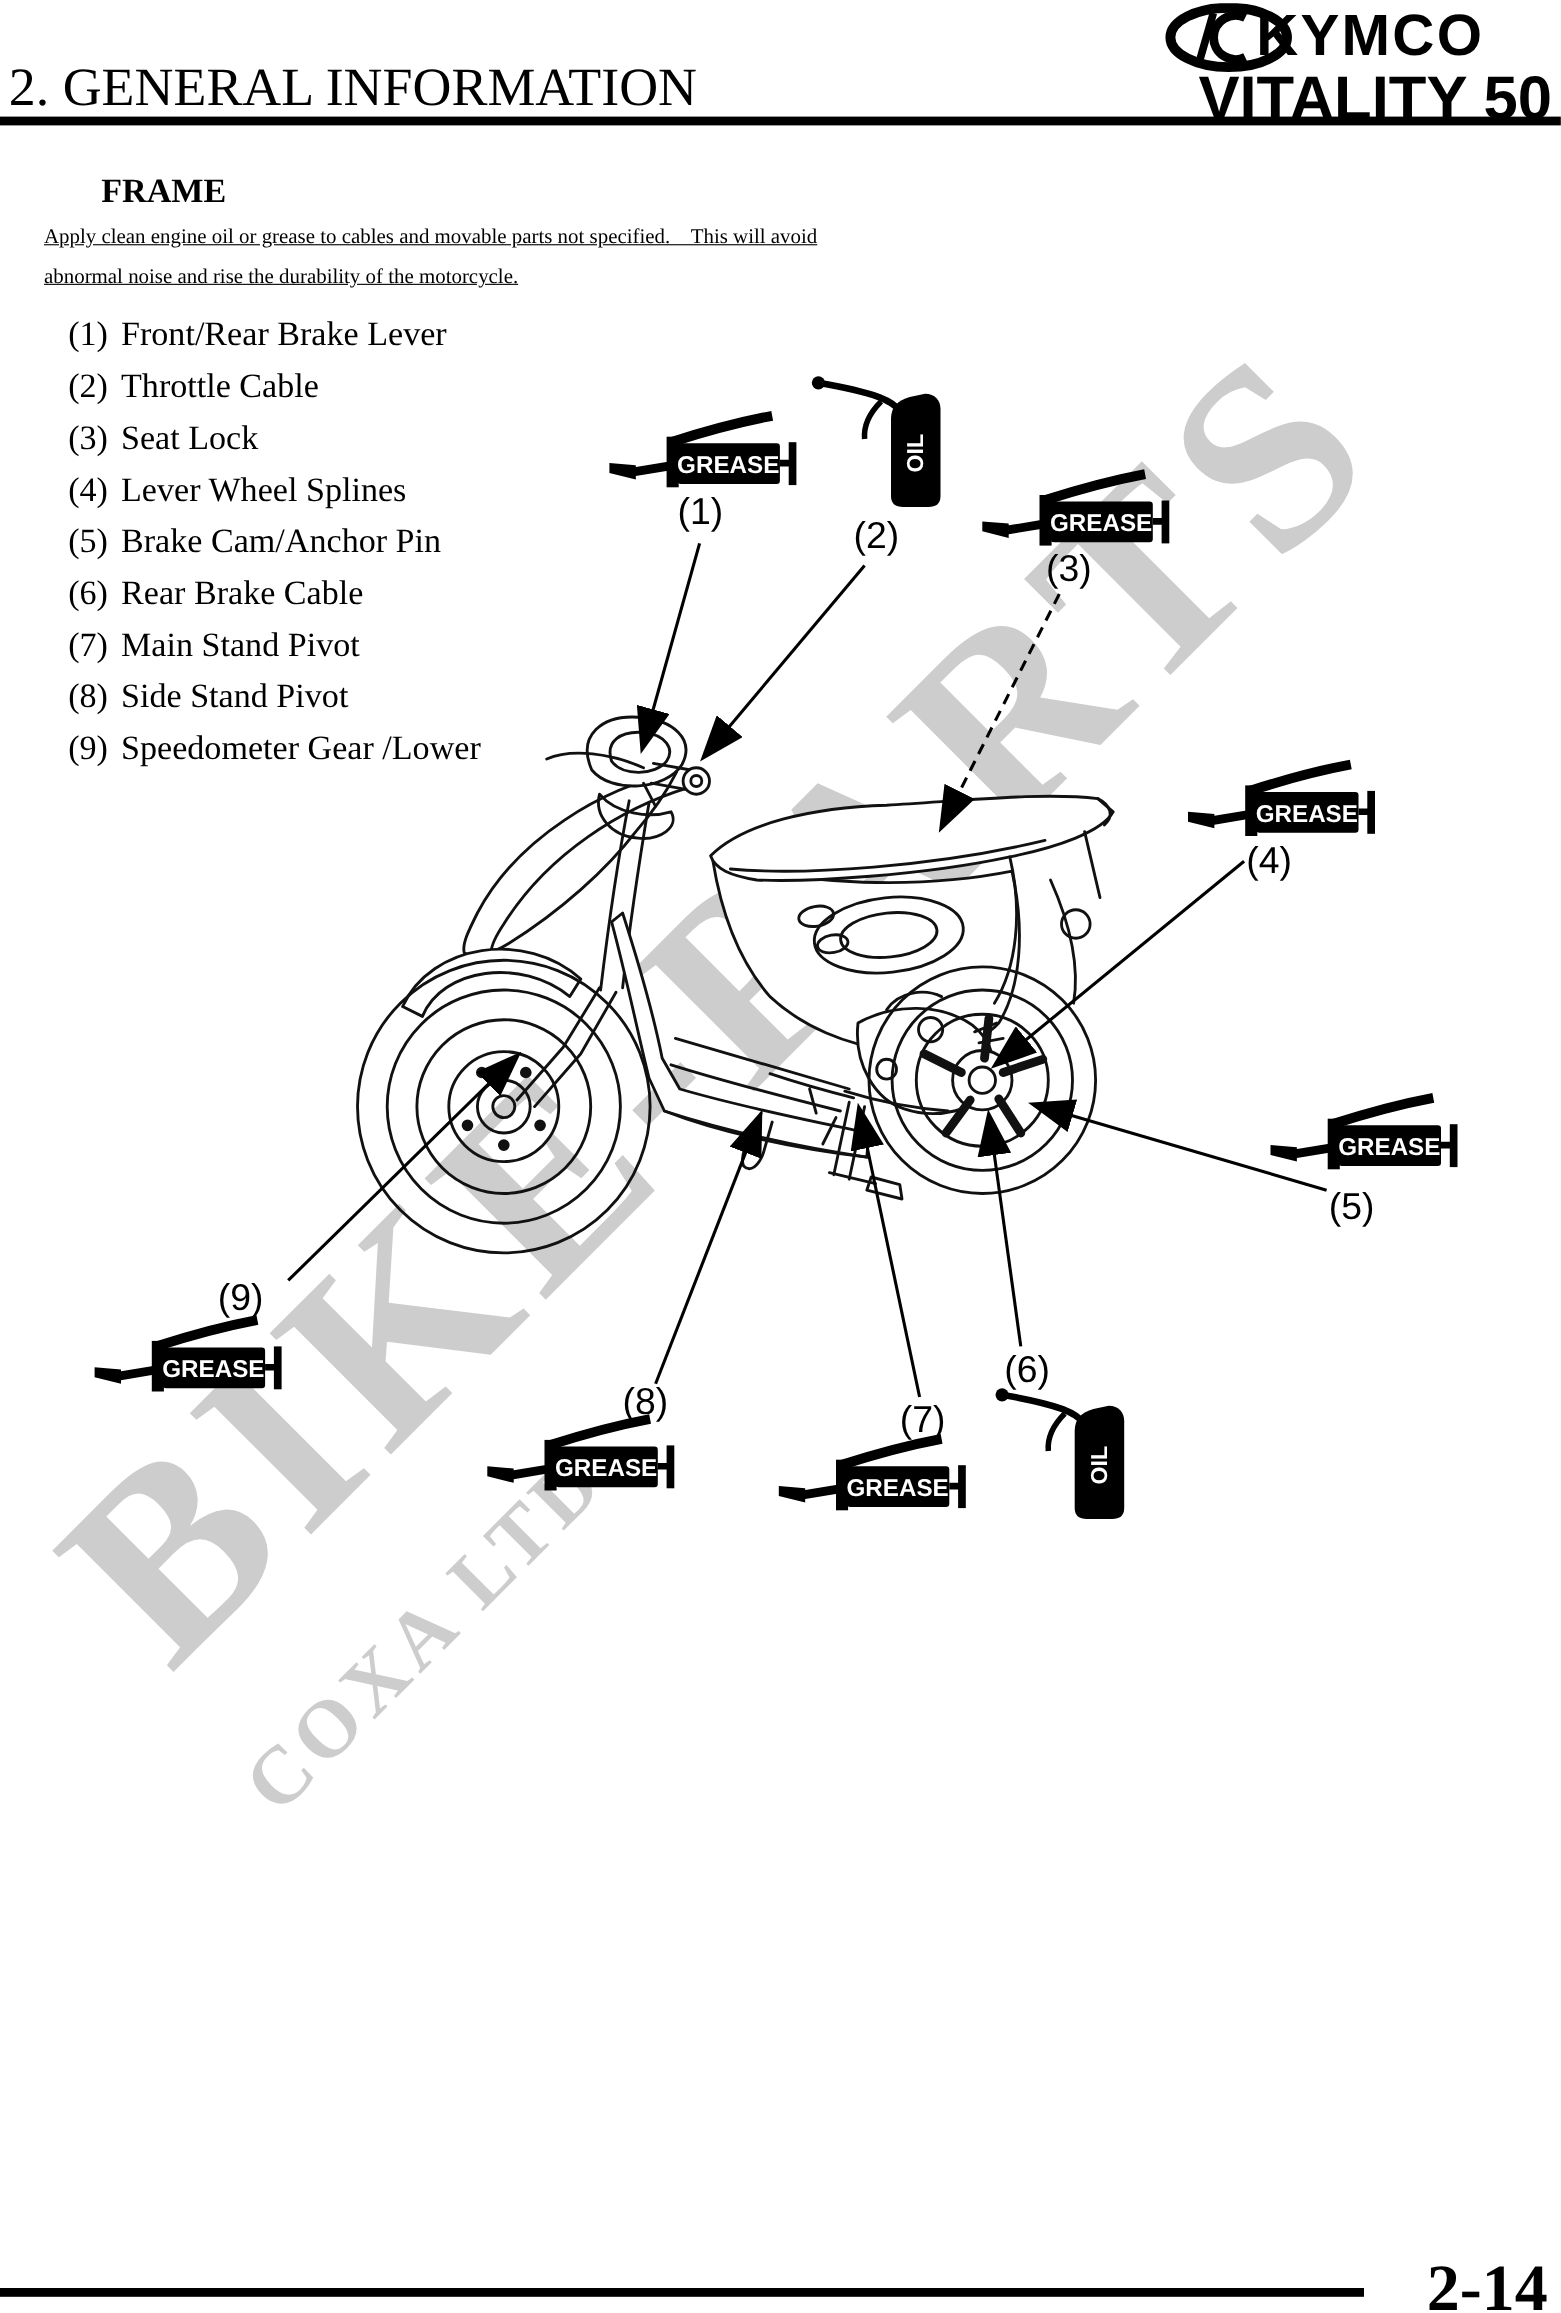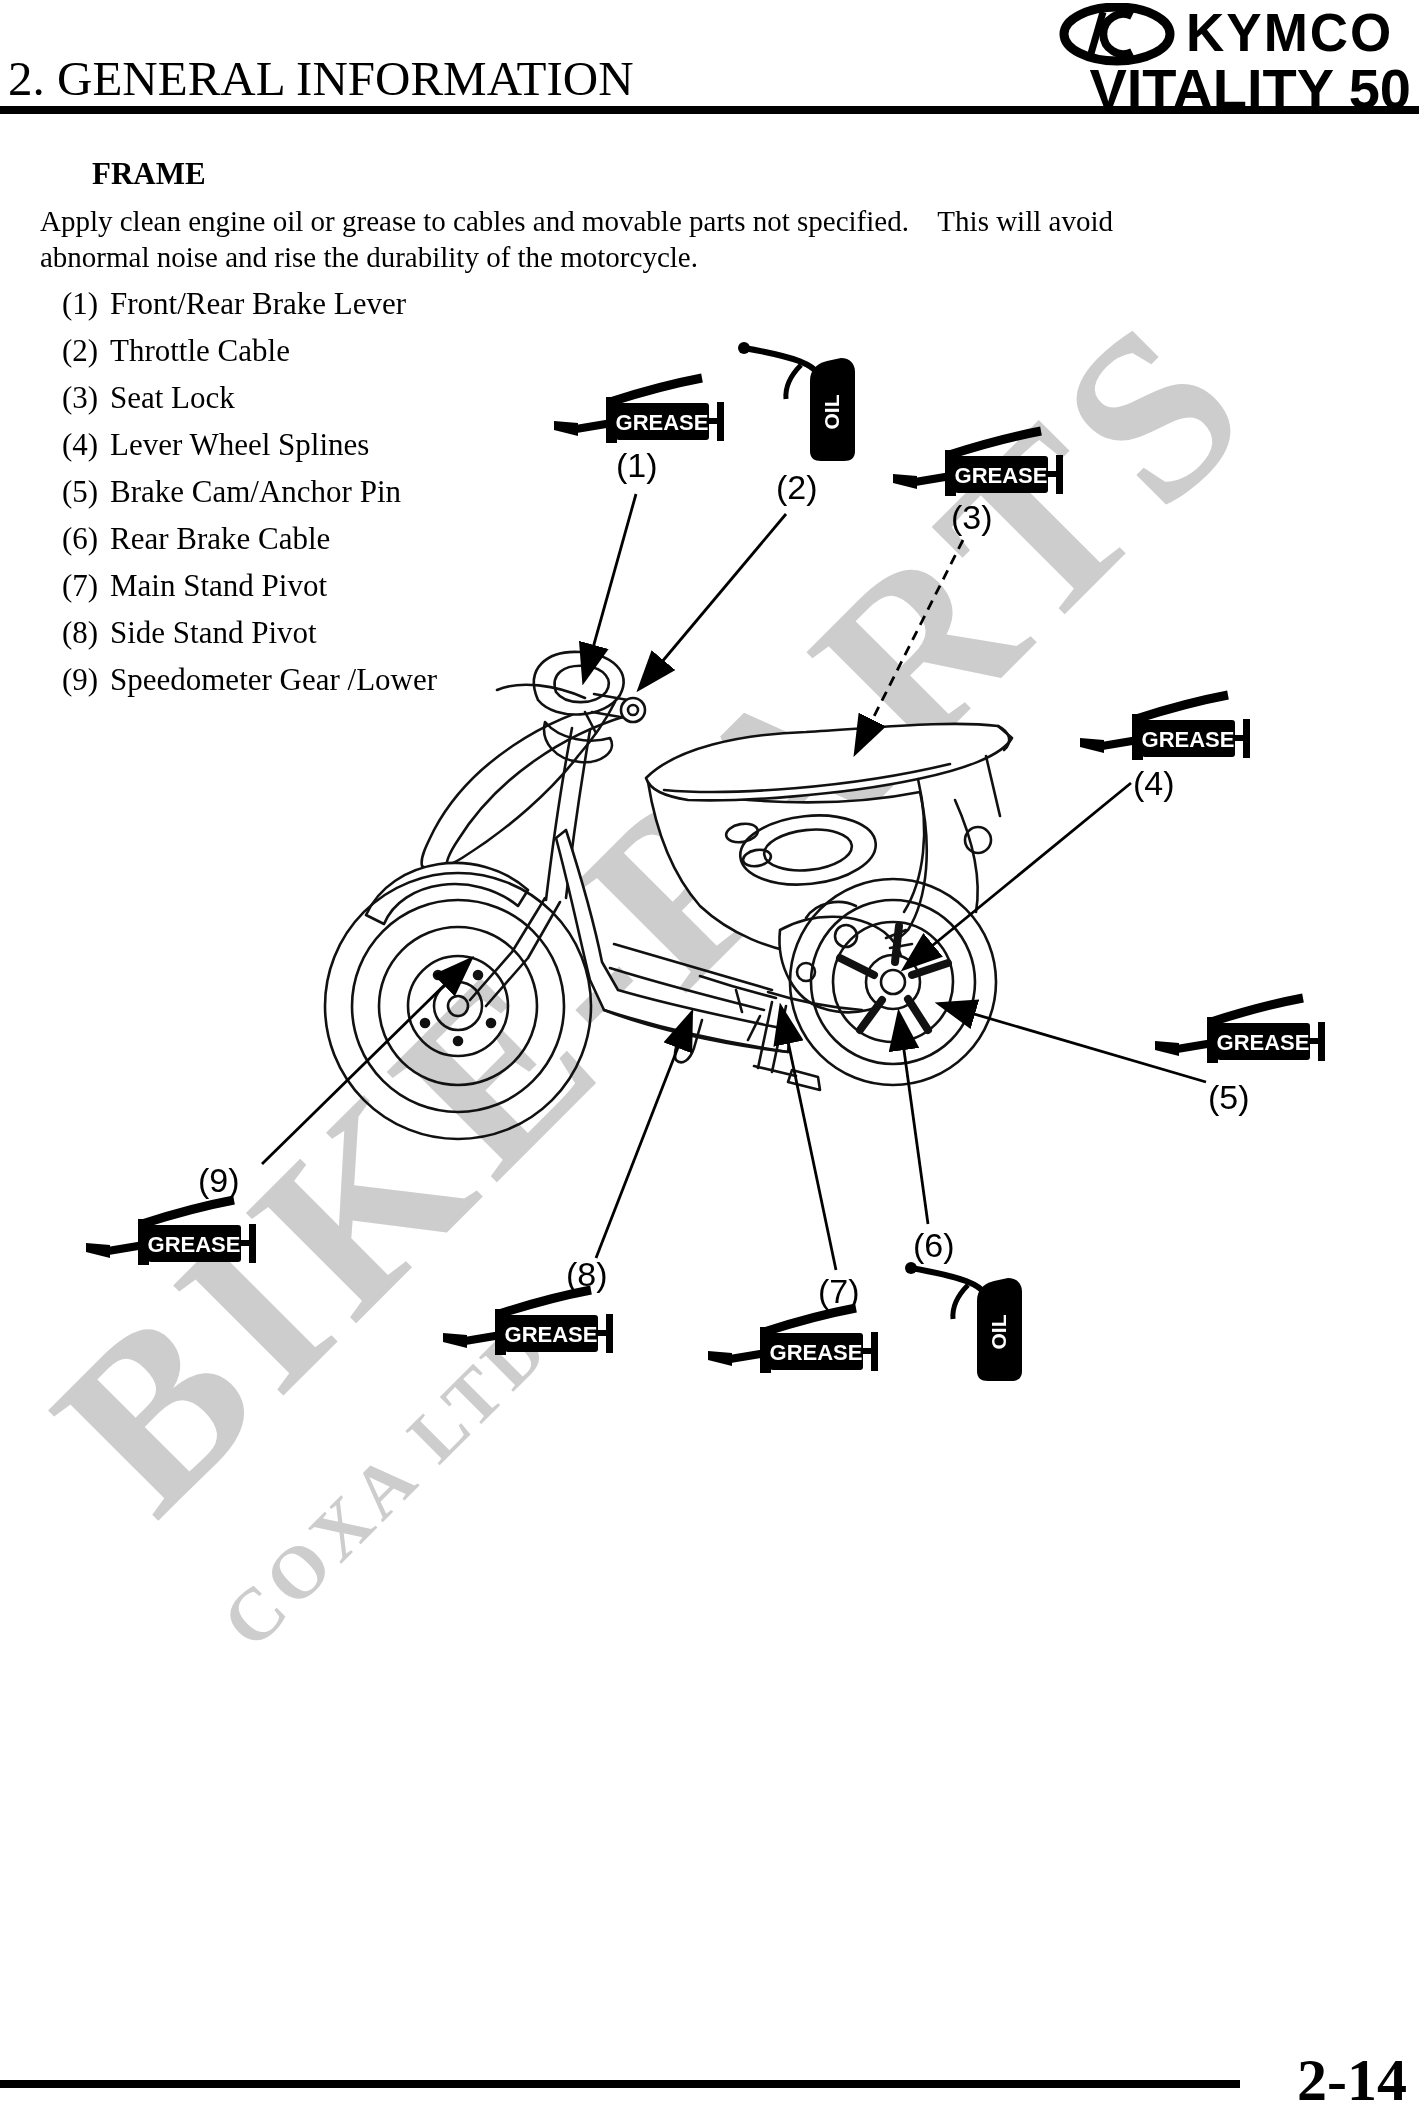--- a/index.html
+++ b/index.html
@@ -4,28 +4,28 @@
 <style>
   html,body{margin:0;padding:0;}
   body{
     width:1419px;height:2103px;background:#ffffff;position:relative;overflow:hidden;
     font-family:"Liberation Serif",serif;color:#000;
   }
   .abs{position:absolute;}
   
   .title{left:8px;top:50px;font-size:49px;font-weight:normal;white-space:nowrap;z-index:4;text-align:center;}
   .logo{left:1058px;top:3px;z-index:4;}
-  .brand{left:1186px;top:2px;font-family:"Liberation Sans",sans-serif;font-weight:bold;
+  .brand{left:1142px;top:2px;font-family:"Liberation Sans",sans-serif;font-weight:bold;
          font-size:53px;letter-spacing:2px;z-index:4;}
   .model{right:8px;top:56px;font-family:"Liberation Sans",sans-serif;font-weight:bold;
          font-size:56px;letter-spacing:0px;z-index:4;}
   .rule-top{left:0;top:106px;width:1419px;height:8px;background:#000;z-index:4;}
   
   .frame-heading{left:44px;top:156px;font-size:31px;font-weight:bold;z-index:4;margin-left:48px;}
-  .para{left:40px;font-size:29px;white-space:pre;z-index:4;}
+  .para{left:40px;font-size:19px;white-space:pre;z-index:4;text-decoration:underline;}
   .para1{top:205px;}
   .para2{top:241px;}
   .legend{left:62px;top:286px;z-index:4;list-style:none;margin:0;padding:0;}
   .legend li{display:flex;height:47px;font-size:31px;align-items:flex-start;}
   .legend .num{width:48px;flex:0 0 48px;}
   .legend li.cont{padding-left:65px;}
   
   .wm{font-weight:bold;white-space:nowrap;z-index:0;}
   .wm1{left:118px;top:1322px;font-size:238px;letter-spacing:14px;
        transform:rotate(-45deg);transform-origin:0 60%;}

